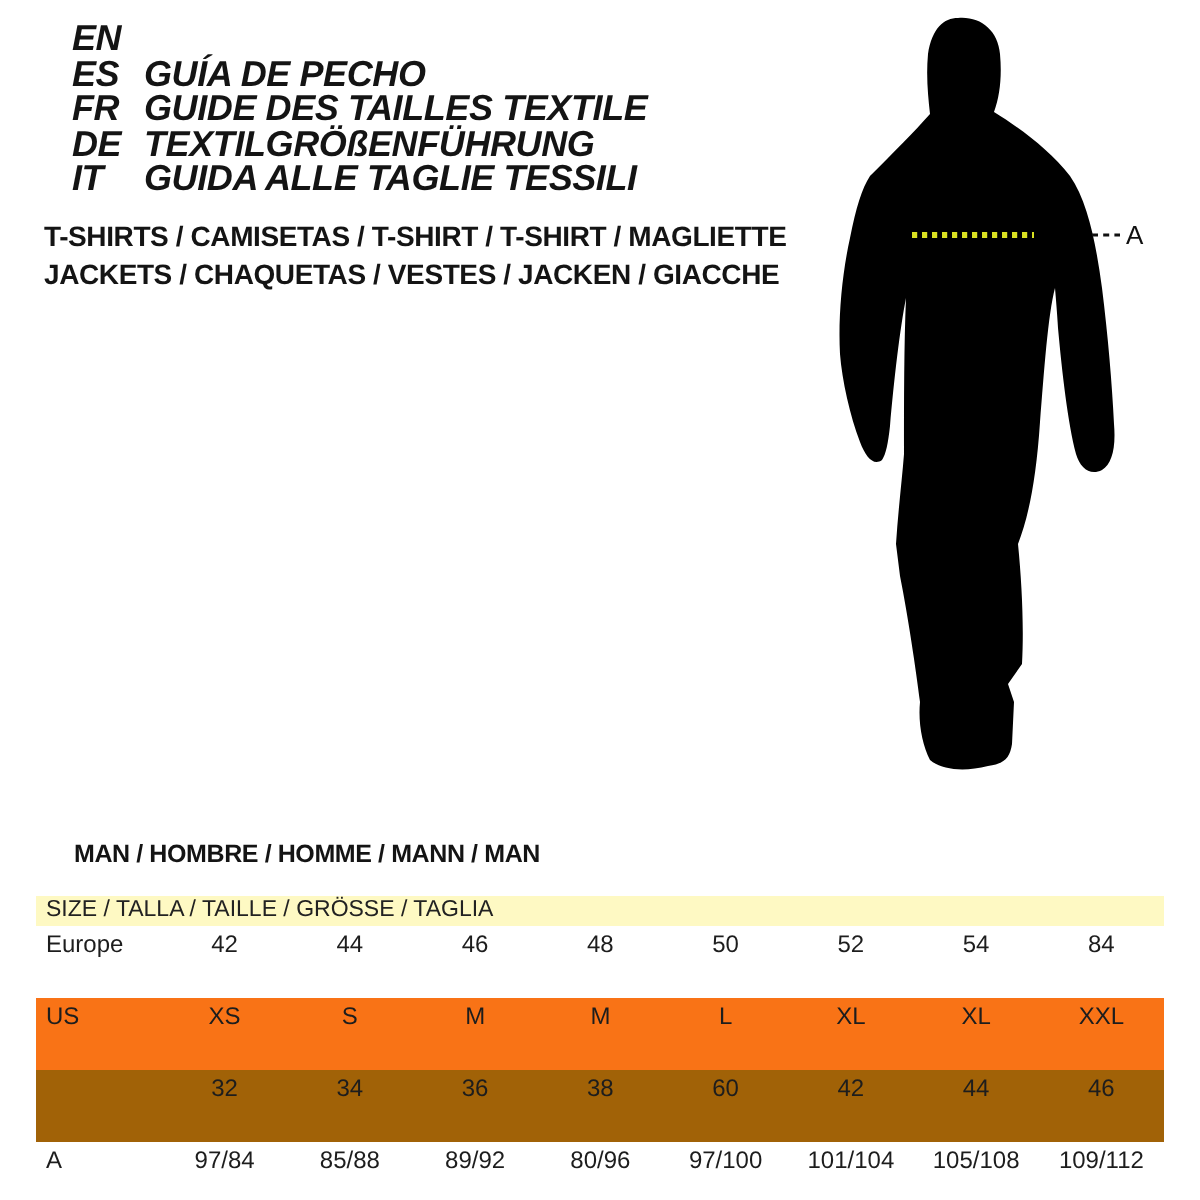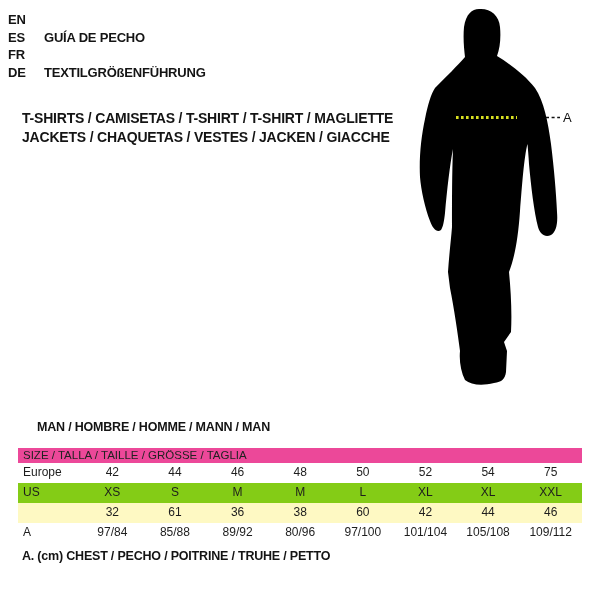--- a/index.html
+++ b/index.html
@@ -1,39 +1,39 @@
 <!DOCTYPE html>
 <html><head>
 <meta charset="utf-8">
 <style>
   html,body{margin:0;padding:0;background:#fff;}
   .page{position:relative;width:600px;height:600px;background:#ffffff;overflow:hidden;
         font-family:"Liberation Sans",sans-serif;color:#141414;}
 
   
-  .lang-list{position:absolute;left:8px;top:11px;font-weight:700;font-size:13px;
-             line-height:17.5px;letter-spacing:-0.2px;}
+  .lang-list{position:absolute;left:36px;top:11px;font-weight:700;font-size:18px;
+             line-height:17.5px;letter-spacing:-0.2px;font-style:italic;}
   .lang-row{display:flex;}
   .lang-code{width:36px;}
 
   
   .categories{position:absolute;left:22px;top:109px;font-weight:700;font-size:14px;
               line-height:19px;letter-spacing:-0.2px;}
 
   
   .figure-svg{position:absolute;left:395px;top:0;}
 
   
   .section-title{position:absolute;left:22px;top:420px;font-weight:700;font-size:12.5px;
                  letter-spacing:-0.2px;padding-left:15px;}
 
   
   .size-table{position:absolute;left:18px;top:448px;width:564px;font-size:12px;color:#1d1d1d;}
   .thead{height:15px;line-height:15px;padding-left:5px;font-size:11.5px;color:#222;}
-  .trow{display:flex;height:20px;line-height:18px;}
+  .trow{display:flex;height:36px;line-height:18px;}
   .tlabel{width:58px;padding-left:5px;}
   .tcell{flex:1;text-align:center;}
 
   
   .footnote{position:absolute;left:22px;top:549px;font-weight:700;font-size:12.5px;
             letter-spacing:-0.2px;}
 </style>
 </head>
 <body>
 
@@ -42,24 +42,29 @@
   <div class="lang-list">
       <div class="lang-row">
         <span class="lang-code">EN</span>
       </div>
       <div class="lang-row">
         <span class="lang-code">ES</span>
         <span class="lang-label">GUÍA DE PECHO</span>
       </div>
       <div class="lang-row">
         <span class="lang-code">FR</span>
+        <span class="lang-label">GUIDE DES TAILLES TEXTILE</span>
       </div>
       <div class="lang-row">
         <span class="lang-code">DE</span>
         <span class="lang-label">TEXTILGRÖßENFÜHRUNG</span>
+      </div>
+      <div class="lang-row">
+        <span class="lang-code">IT</span>
+        <span class="lang-label">GUIDA ALLE TAGLIE TESSILI</span>
       </div>
     </div>
 
   <div class="categories">
     <div>T-SHIRTS / CAMISETAS / T-SHIRT / T-SHIRT / MAGLIETTE</div>
     <div>JACKETS / CHAQUETAS / VESTES / JACKEN / GIACCHE</div>
   </div>
 
   <svg class="figure-svg" width="200" height="400" viewBox="0 0 200 400">
     <path fill="#000000" d="M84,9
@@ -93,48 +98,48 @@
          C69,48 68,38 69,27
          C71,14 77,9 84,9 Z"></path>
     <line x1="61" y1="117.5" x2="122" y2="117.5" stroke="#d9e021" stroke-width="3" stroke-dasharray="2.6 2.4"></line>
     <line x1="151" y1="117.5" x2="165" y2="117.5" stroke="#111" stroke-width="1.6" stroke-dasharray="3 2.6"></line>
     <text x="168" y="122" font-family="Liberation Sans, sans-serif" font-size="13" fill="#111">A</text>
   </svg>
 
   <div class="section-title">MAN / HOMBRE / HOMME / MANN / MAN</div>
 
   <div class="size-table">
-    <div class="thead" style="background: #ec4899;">SIZE / TALLA / TAILLE / GRÖSSE / TAGLIA</div>
+    <div class="thead" style="background: #fef9c3;">SIZE / TALLA / TAILLE / GRÖSSE / TAGLIA</div>
     <div>
         <div class="trow">
           <div class="tlabel">Europe</div>
           <div class="tcell">42</div>
           <div class="tcell">44</div>
           <div class="tcell">46</div>
           <div class="tcell">48</div>
           <div class="tcell">50</div>
           <div class="tcell">52</div>
           <div class="tcell">54</div>
-          <div class="tcell">75</div>
+          <div class="tcell">84</div>
         </div>
-        <div class="trow" style="background: #84cc16;">
+        <div class="trow" style="background: #f97316;">
           <div class="tlabel">US</div>
           <div class="tcell">XS</div>
           <div class="tcell">S</div>
           <div class="tcell">M</div>
           <div class="tcell">M</div>
           <div class="tcell">L</div>
           <div class="tcell">XL</div>
           <div class="tcell">XL</div>
           <div class="tcell">XXL</div>
         </div>
-        <div class="trow" style="background: #fef9c3;">
+        <div class="trow" style="background: #a16207;">
           <div class="tlabel"></div>
           <div class="tcell">32</div>
-          <div class="tcell">61</div>
+          <div class="tcell">34</div>
           <div class="tcell">36</div>
           <div class="tcell">38</div>
           <div class="tcell">60</div>
           <div class="tcell">42</div>
           <div class="tcell">44</div>
           <div class="tcell">46</div>
         </div>
         <div class="trow">
           <div class="tlabel">A</div>
           <div class="tcell">97/84</div>
@@ -142,15 +147,14 @@
           <div class="tcell">89/92</div>
           <div class="tcell">80/96</div>
           <div class="tcell">97/100</div>
           <div class="tcell">101/104</div>
           <div class="tcell">105/108</div>
           <div class="tcell">109/112</div>
         </div>
       </div>
   </div>
 
-  <div class="footnote">A. (cm) CHEST / PECHO / POITRINE / TRUHE / PETTO</div>
 
 </div>
 
 </body></html>

